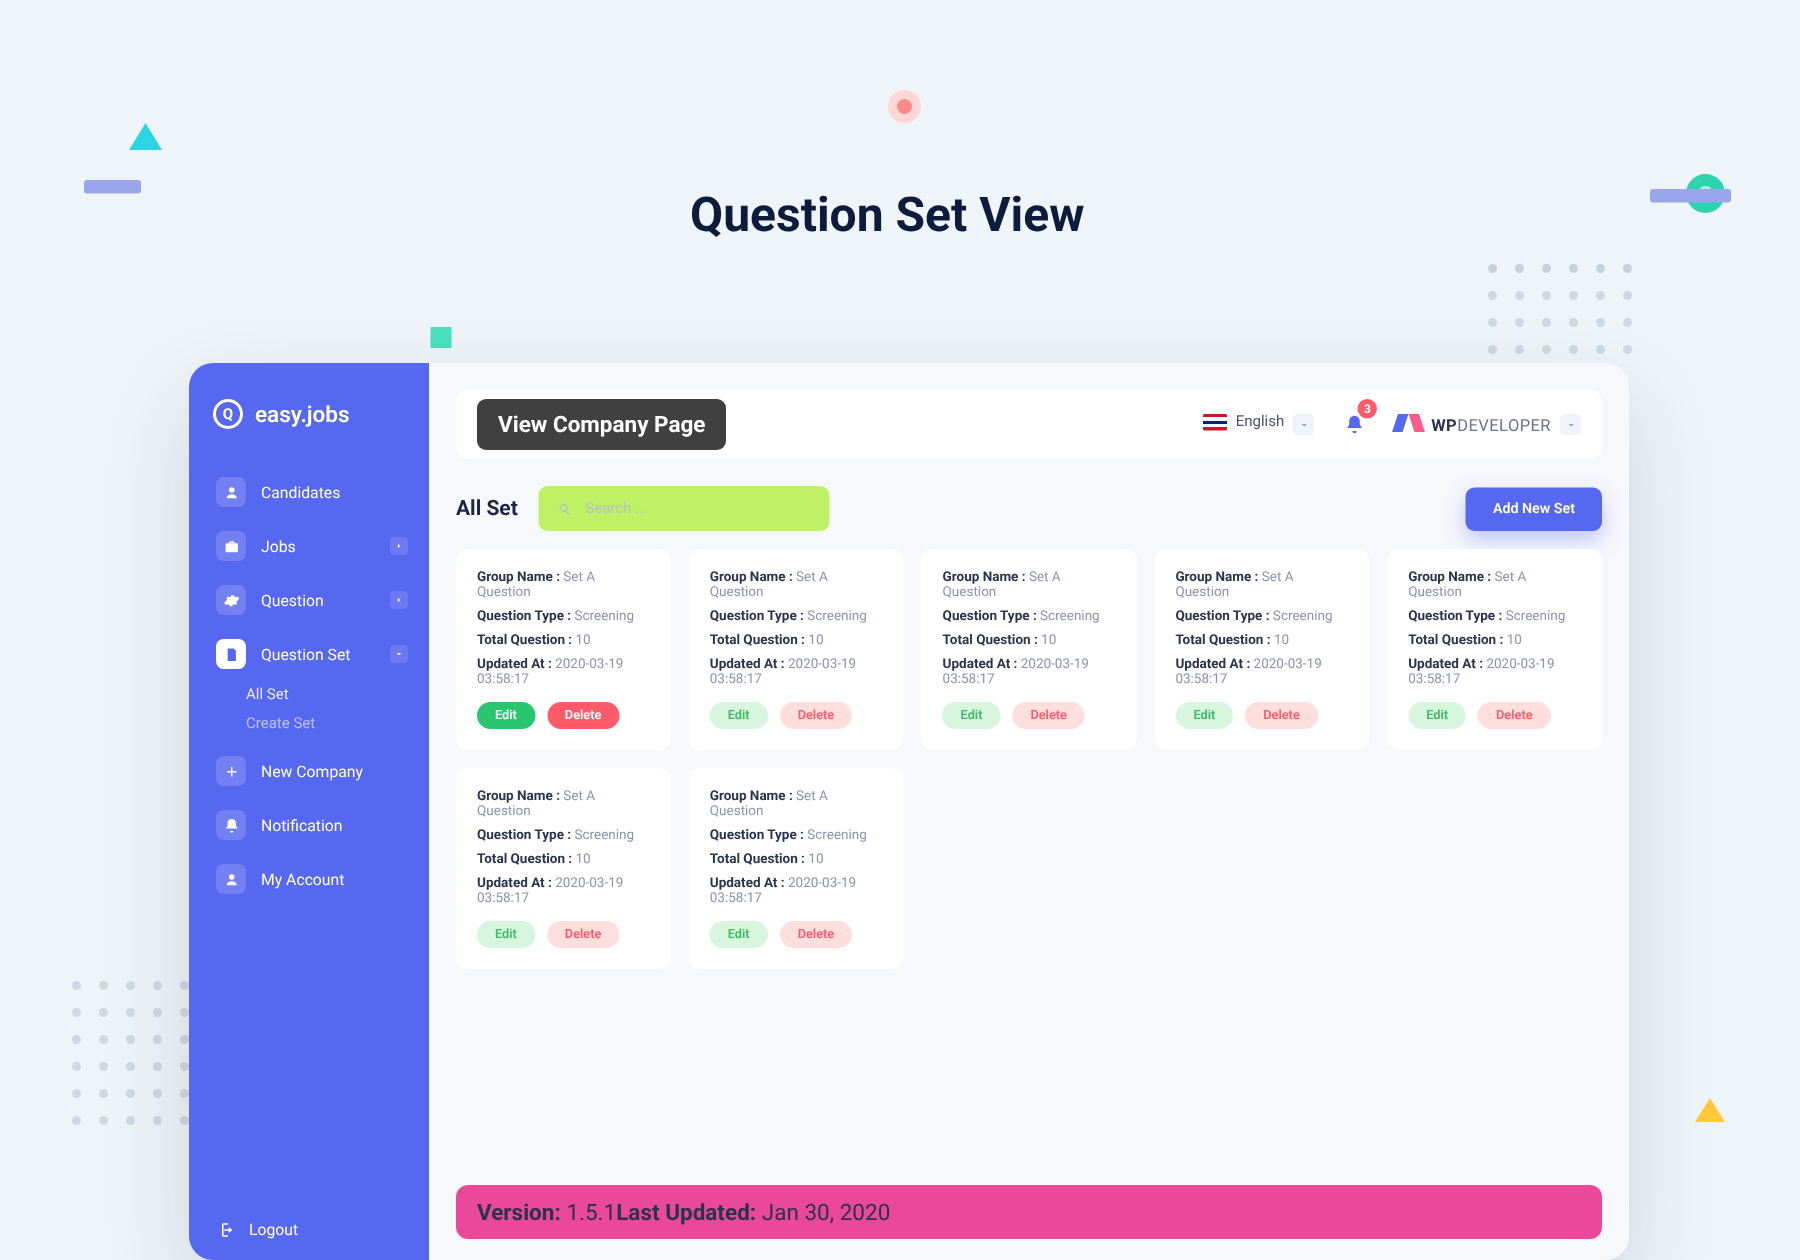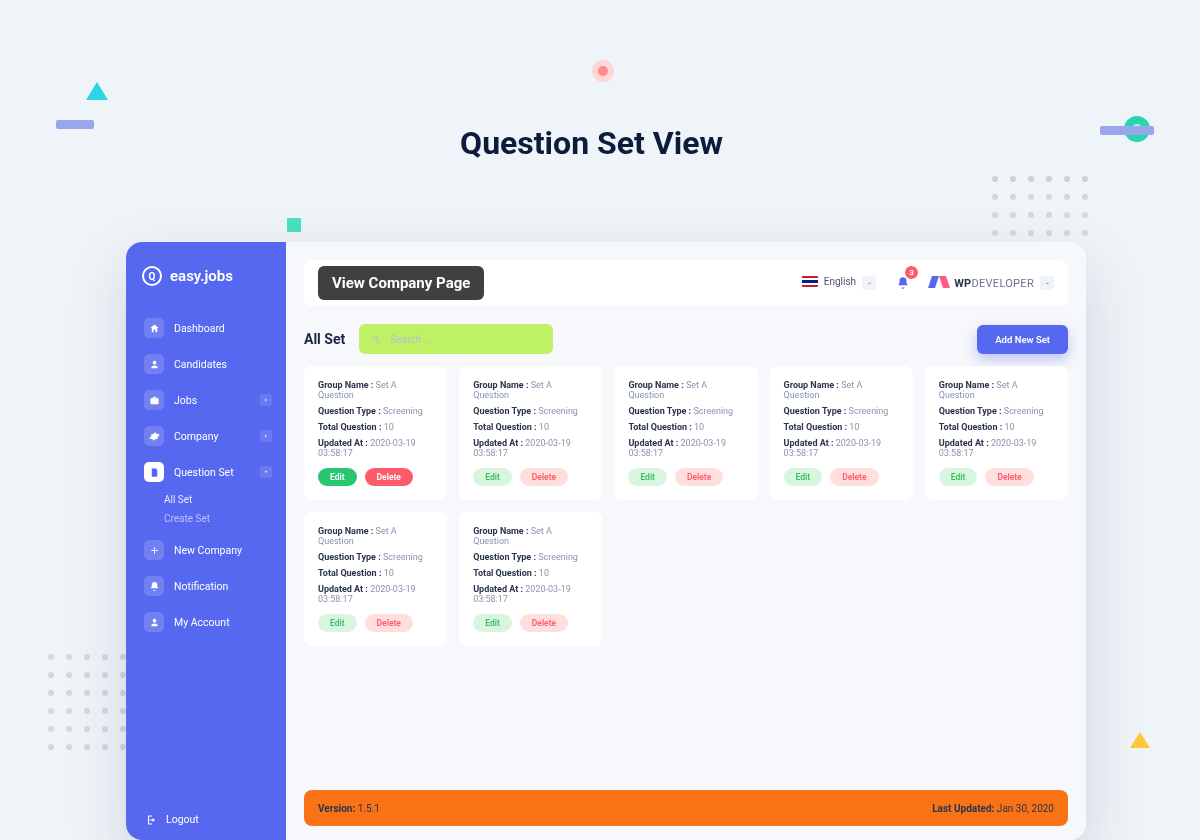--- a/index.html
+++ b/index.html
@@ -73,21 +73,21 @@
 .card{background:#fff;border-radius:8px;padding:14px 14px 14px}
 .card-row{font-size:9px;color:#8b93ad;margin-bottom:6px}
 .card-row strong{color:#2b344f;font-weight:700}
 .card-actions{display:flex;gap:8px;margin-top:10px}
 .pill{font-size:8.5px;font-weight:600;padding:4px 12px;border-radius:999px;border:none;cursor:pointer}
 .pill-edit{background:#d7f5df;color:#3dbb63}
 .pill-del{background:#ffdede;color:#ff5a6a}
 .pill-edit.solid{background:#28c76f;color:#fff}
 .pill-del.solid{background:#ff5a6a;color:#fff}
 
-.footer{margin:auto 18px 14px;height:36px;background:#f97316;border-radius:8px;display:flex;align-items:center;justify-content:space-between;padding:0 14px;font-size:10px;color:#2b344f}
+.footer{margin:auto 18px 14px;height:36px;background:#ec4899;border-radius:8px;display:flex;align-items:center;justify-content:flex-start;padding:0 14px;font-size:15px;color:#2b344f}
 .footer .ver strong,.footer .upd strong{font-weight:700}
 </style>
 </head>
 <body>
 
 <div class="bg-shapes">
   <div class="shape-triangle-1"></div>
   <div class="shape-bar-1"></div>
   <div class="shape-circle-pink"></div>
   <div class="shape-circle-green"></div>
@@ -167,28 +167,20 @@
   <aside class="sidebar">
     <div class="logo">
       <span class="logo-icon">Q</span>
       <span>easy.jobs</span>
     </div>
 
     <nav class="nav">
       <div class="nav-item">
         <span class="ni-icon">
             <svg viewBox="0 0 24 24">
-              <path d="M12 3l9 8h-3v9h-4v-6H10v6H6v-9H3z"></path>
-            </svg>
-          </span>
-        <span>Dashboard</span>
-      </div>
-      <div class="nav-item">
-        <span class="ni-icon">
-            <svg viewBox="0 0 24 24">
               <path d="M12 12a4 4 0 10-4-4 4 4 0 004 4zm0 2c-4 0-7 2-7 5v1h14v-1c0-3-3-5-7-5z"></path>
             </svg>
           </span>
         <span>Candidates</span>
       </div>
       <div class="nav-item">
         <span class="ni-icon">
             <svg viewBox="0 0 24 24">
               <path d="M10 4h4a2 2 0 012 2v1h3a2 2 0 012 2v9a2 2 0 01-2 2H5a2 2 0 01-2-2V9a2 2 0 012-2h3V6a2 2 0 012-2zm0 3h4V6h-4z"></path>
             </svg>
@@ -199,21 +191,21 @@
               <path d="M9 6l6 6-6 6z"></path>
             </svg>
           </span>
       </div>
       <div class="nav-item">
         <span class="ni-icon">
             <svg viewBox="0 0 24 24">
               <path d="M12 8a4 4 0 104 4 4 4 0 00-4-4zm9 4a7.6 7.6 0 00-.1-1.2l2-1.6-2-3.4-2.4 1a7.2 7.2 0 00-2-.1L15 4h-4l-.5 2.7a7.2 7.2 0 00-2 .1l-2.4-1-2 3.4 2 1.6A7.6 7.6 0 003 12a7.6 7.6 0 00.1 1.2l-2 1.6 2 3.4 2.4-1a7.2 7.2 0 002 .1L9 20h4l.5-2.7a7.2 7.2 0 002-.1l2.4 1 2-3.4-2-1.6A7.6 7.6 0 0021 12z"></path>
             </svg>
           </span>
-        <span>Company</span>
+        <span>Question</span>
         <span class="chev">
             <svg viewBox="0 0 24 24">
               <path d="M9 6l6 6-6 6z"></path>
             </svg>
           </span>
       </div>
       <div class="nav-item active-parent">
         <span class="ni-icon">
             <svg viewBox="0 0 24 24">
               <path d="M6 3h9l3 3v15H6zM8 8h8v2H8zm0 4h8v2H8zm0 4h5v2H8z"></path>

